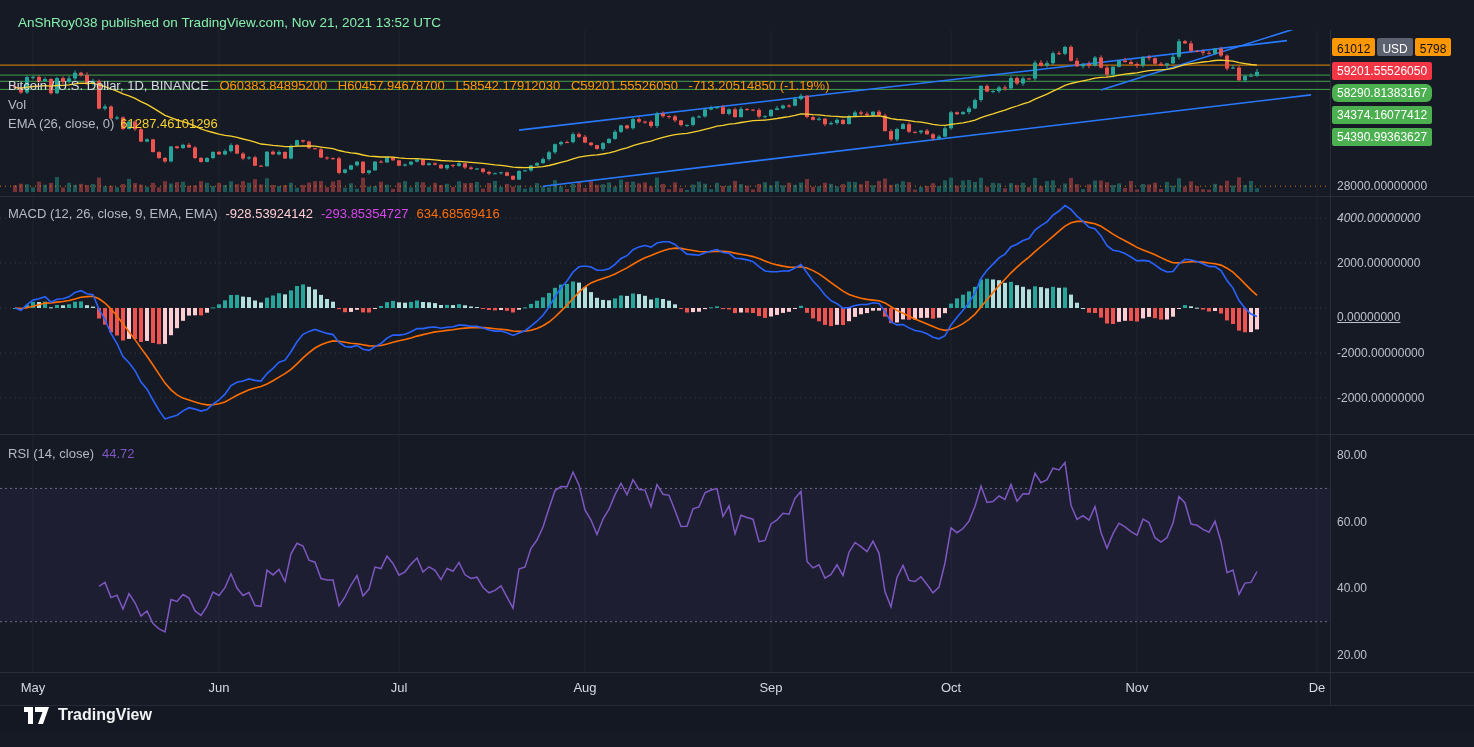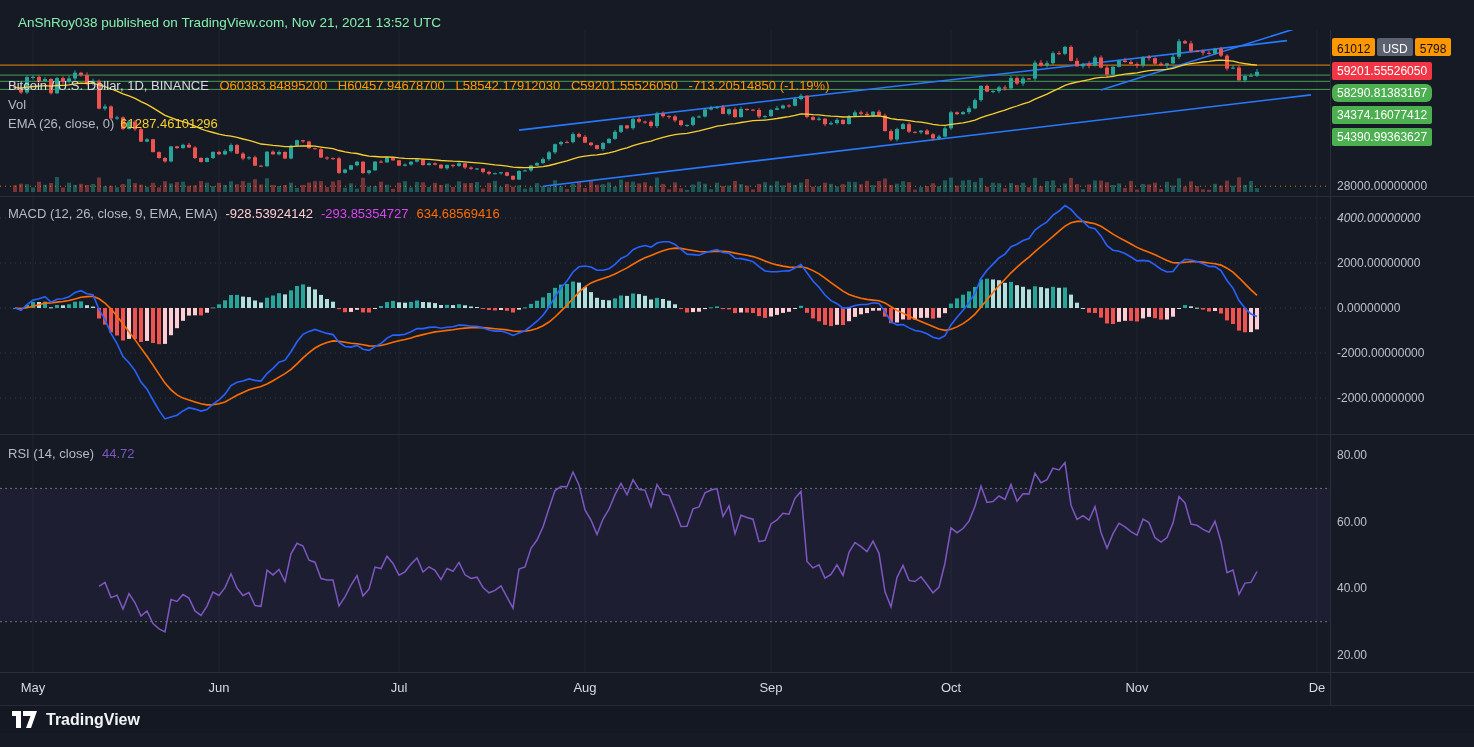--- a/index.html
+++ b/index.html
@@ -40,21 +40,21 @@
   .bg-red{background:#f23645;}
   .bg-green{background:#4caf50;}
   .t1{top:62px;} .t2{top:84px;border-radius:6px;} .t3{top:106px;} .t4{top:128px;}
   .axis-label{position:absolute;left:6px;height:16px;line-height:16px;color:#bdc1cc;white-space:nowrap;}
   
   .time-axis{position:absolute;left:0;top:672px;width:1474px;height:33px;border-top:1px solid #2a2e39;
              box-sizing:border-box;z-index:5;}
   .t-label{position:absolute;top:7px;transform:translateX(-50%);font-size:13px;color:#d6d9e0;}
   
   .footer{position:absolute;left:0;top:705px;width:1474px;height:28px;border-top:1px solid #262a36;
-          box-sizing:border-box;display:flex;align-items:center;padding-left:12px;background:#141822;z-index:5;}
+          box-sizing:border-box;display:flex;align-items:flex-start;padding-left:24px;background:#141822;z-index:5;}
   .brand{display:flex;align-items:center;gap:8px;text-decoration:none;color:#f2f3f5;
          font-size:16px;font-weight:bold;cursor:pointer;}
 </style>
 </head>
 <body>
 
 <div class="stage">
 
   <div class="topbar">
     <span>AnShRoy038 published on TradingView.com, Nov 21, 2021 13:52 UTC</span>
@@ -978,21 +978,21 @@
       <span class="chip chip-usd">USD</span>
       <span class="chip chip-orange">5798</span>
     </div>
     <div class="axis-chip t1 bg-red">59201.55526050</div>
     <div class="axis-chip t2 bg-green">58290.81383167</div>
     <div class="axis-chip t3 bg-green">34374.16077412</div>
     <div class="axis-chip t4 bg-green">54390.99363627</div>
   <div class="axis-label" style="top: 178px;">28000.00000000</div>
       <div class="axis-label" style="top: 210px; font-style: italic;">4000.00000000</div>
       <div class="axis-label" style="top: 255px;">2000.00000000</div>
-      <div class="axis-label" style="top: 300px;">0.00000000</div>
+      <div class="axis-label" style="top: 309px; text-decoration: underline;">0.00000000</div>
       <div class="axis-label" style="top: 345px;">-2000.00000000</div>
       <div class="axis-label" style="top: 390px;">-2000.00000000</div>
       <div class="axis-label" style="top: 447px;">80.00</div>
       <div class="axis-label" style="top: 514px;">60.00</div>
       <div class="axis-label" style="top: 580px;">40.00</div>
       <div class="axis-label" style="top: 647px;">20.00</div>
     </div>
 
   <div id="time-axis" class="time-axis">
       <span class="t-label" style="left: 33px;">May</span>

